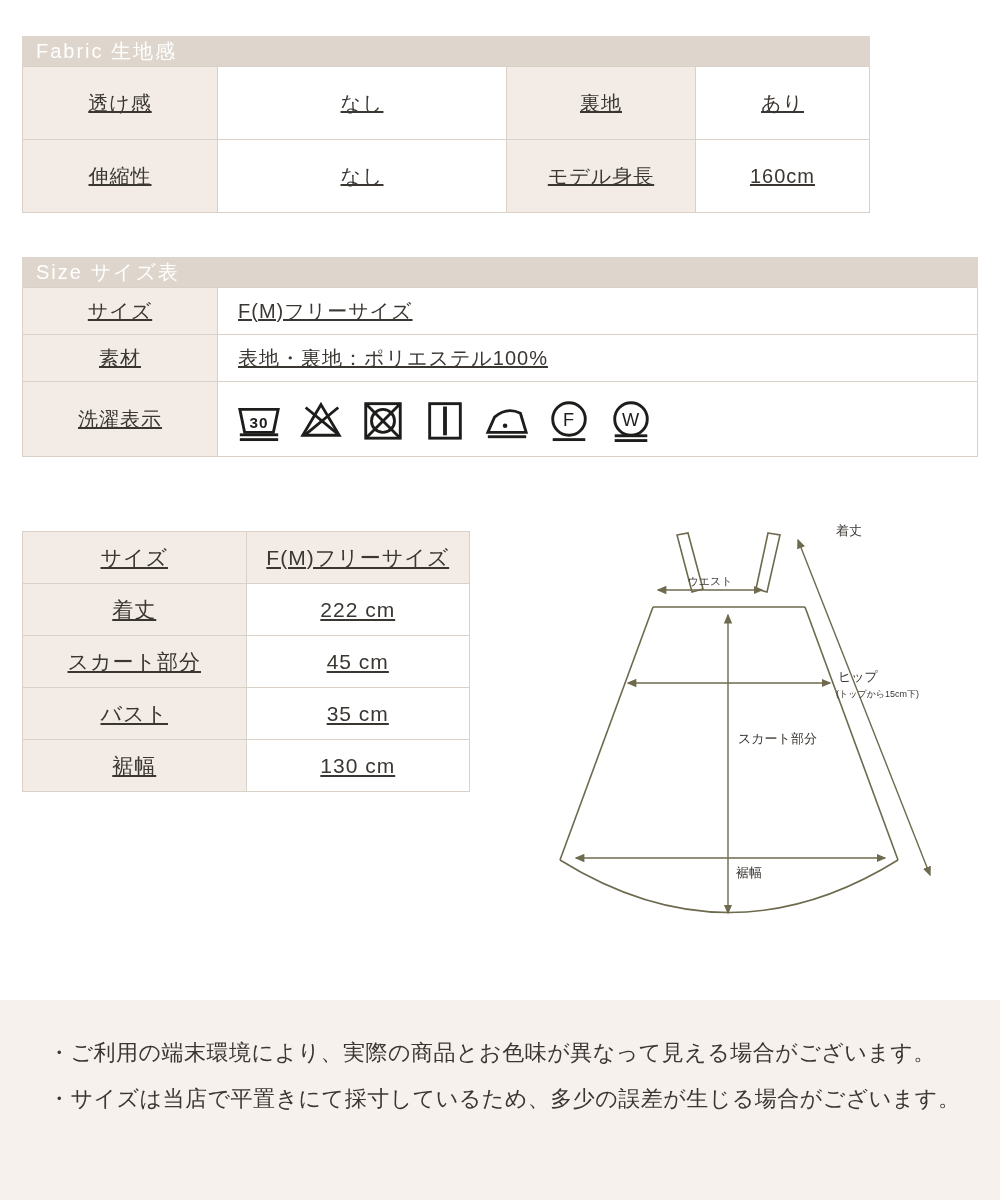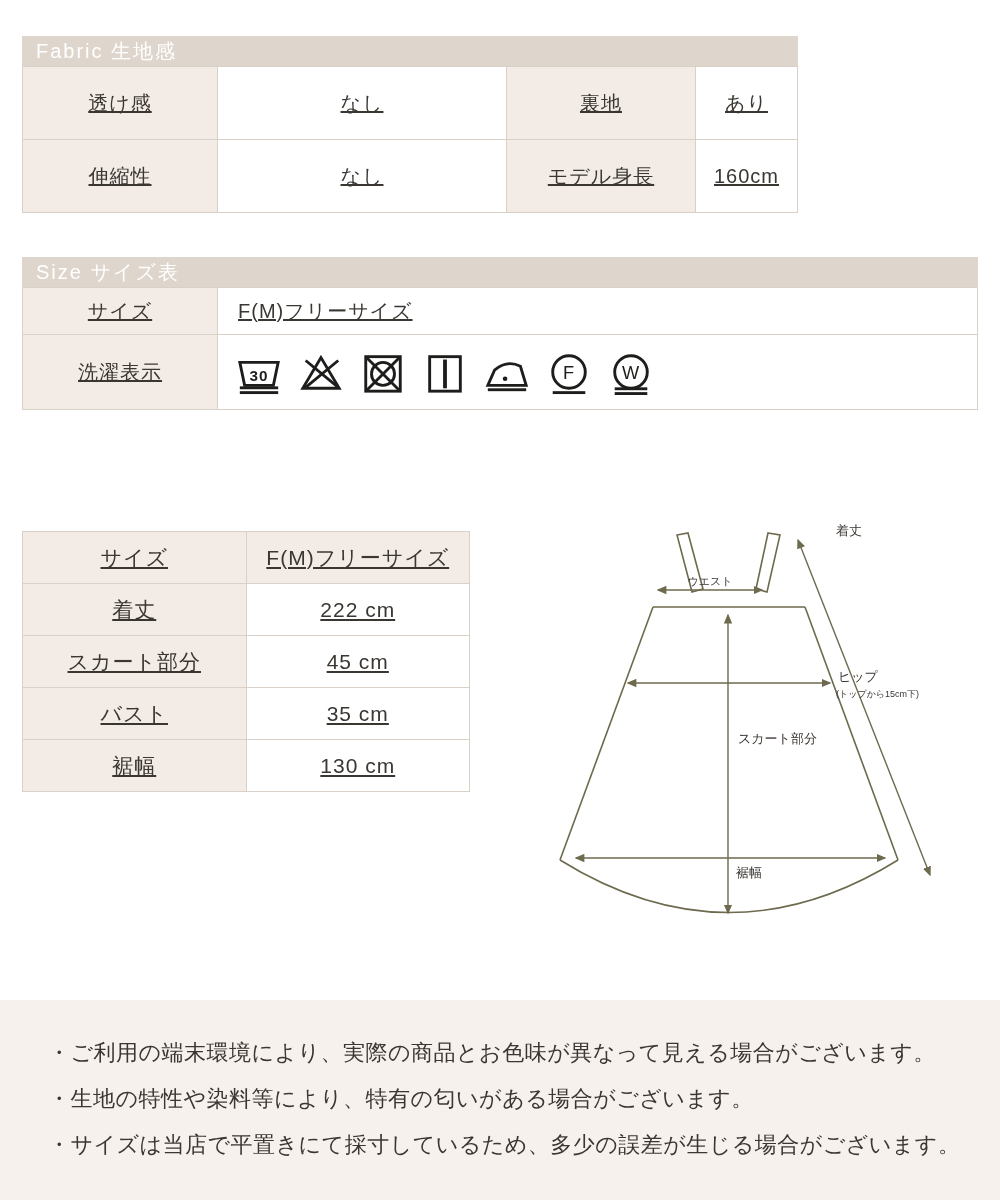--- a/index.html
+++ b/index.html
@@ -51,21 +51,21 @@
   }
   td.label {
     background: #f3ece6;
   }
 
   
   #fabric-block {
     position: absolute;
     left: 22px;
     top: 36px;
-    width: 776px;
+    width: 848px;
   }
   #fabric-block table td {
     height: 70px;
   }
 
   
   #size-block {
     position: absolute;
     left: 22px;
     top: 257px;
@@ -173,20 +173,24 @@
     </table>
   </div>
 
   <div id="size-block">
     <div class="section-bar">Size サイズ表</div>
     <table>
       <tbody>
         <tr>
           <td class="label">サイズ</td>
           <td class="value">F(M)フリーサイズ</td>
+        </tr>
+        <tr>
+          <td class="label">素材</td>
+          <td class="value">表地・裏地：ポリエステル100%</td>
         </tr>
         <tr>
           <td class="label">洗濯表示</td>
           <td class="wash-value">
             <div class="wash-row">
 
               <svg class="wash-icon" viewBox="0 0 48 48">
                 <path d="M4 14 L44 14 L39 38 L9 38 Z" fill="none" stroke="#1d1d1b" stroke-width="3"></path>
                 <rect x="4" y="39" width="40" height="3" fill="#1d1d1b"></rect>
                 <rect x="4" y="44" width="40" height="3" fill="#1d1d1b"></rect>
@@ -311,17 +315,16 @@
 
       <g stroke="#6d6a4e" stroke-width="1.4">
         <line x1="36" y1="343" x2="345" y2="343" marker-start="url(#arrowstart)" marker-end="url(#arrow)"></line>
       </g>
       <text x="196" y="362" font-size="13" fill="#3a3632" font-family="'Liberation Sans',sans-serif">裾幅</text>
     </svg>
   </div>
 
   <div id="notes-block">
     <div class="note-line">・ご利用の端末環境により、実際の商品とお色味が異なって見える場合がございます。</div>
-    <div class="note-line">・生地の特性や染料等により、特有の匂いがある場合がございます。</div>
     <div class="note-line">・サイズは当店で平置きにて採寸しているため、多少の誤差が生じる場合がございます。</div>
   </div>
 
 </div>
 
 </body></html>

